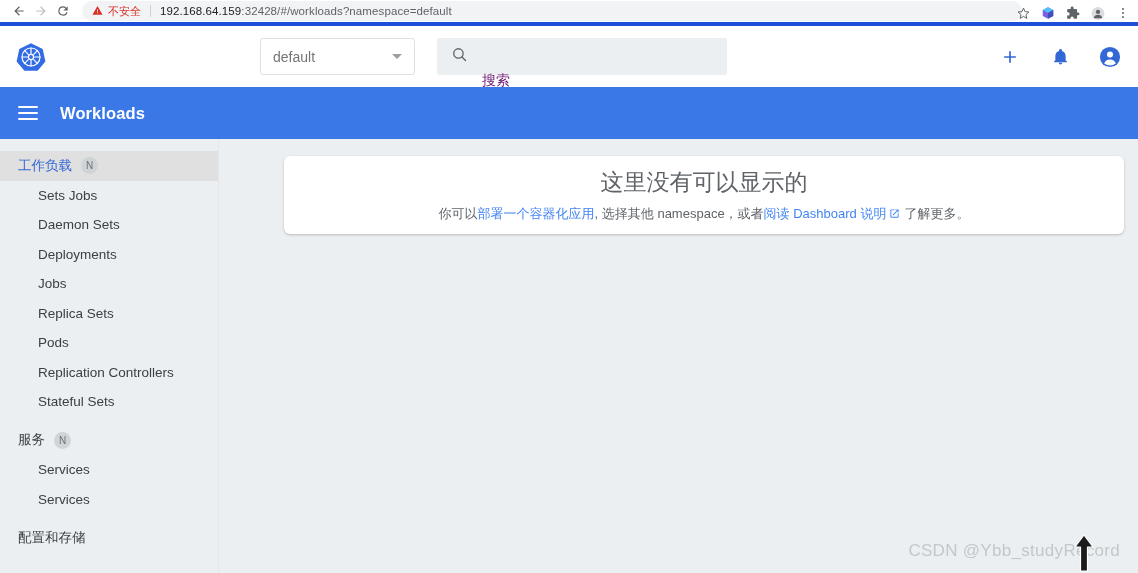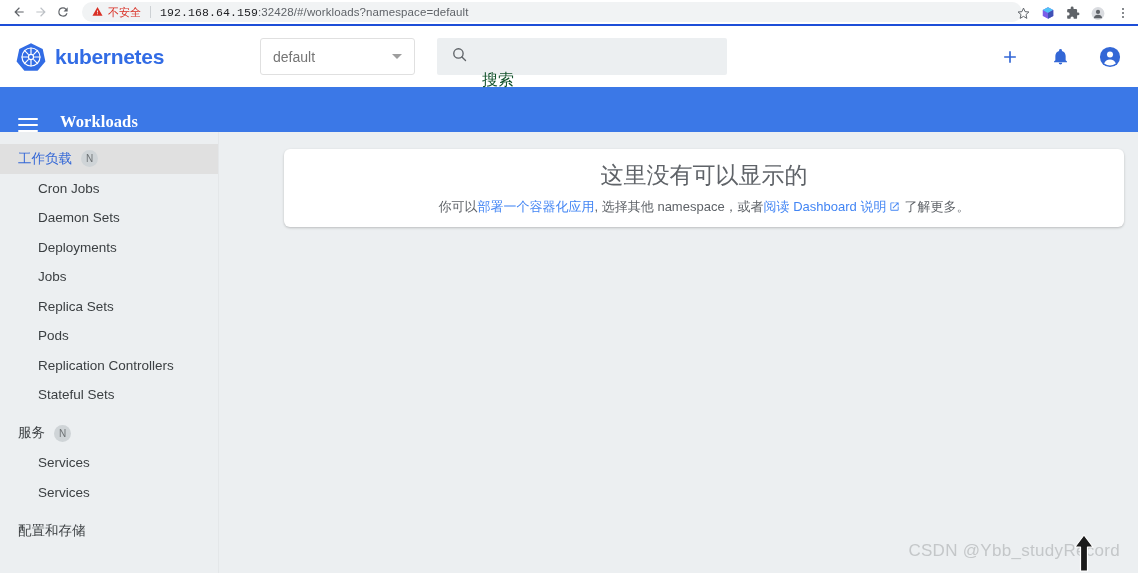--- a/index.html
+++ b/index.html
@@ -8,42 +8,42 @@
     font-family: "Liberation Sans", "DejaVu Sans", sans-serif;
     background: #eceff1;
     overflow: hidden;
   }
   
   .browser-bar {
     height: 26px; width: 100%;
     background: #ffffff;
     display: flex; align-items: center;
     padding: 0 8px;
-    border-bottom: 2px solid #1d4ed8;
+    border-bottom: 4px solid #1d4ed8;
     position: relative;
   }
   .nav-btn {
     width: 22px; height: 22px;
     display: flex; align-items: center; justify-content: center;
     color: #5f6368; font-size: 13px; line-height: 1;
     border-radius: 50%; flex: none;
   }
   .nav-btn.disabled { color: #bdc1c6; }
   .omnibox {
     flex: 1; height: 20px; margin-left: 8px; margin-right: 8px;
     background: #f1f3f4; border-radius: 10px;
     display: flex; align-items: center;
     padding: 0 10px; gap: 5px;
     max-width: 940px;
   }
   .warn-icon { color: #d93025; font-size: 9px; line-height: 1; }
   .warn-text { color: #d93025; font-size: 11px; white-space: nowrap; }
   .omni-div { width: 1px; height: 12px; background: #cdd1d4; margin: 0 4px; }
   .url { font-size: 11.5px; color: #5f6368; white-space: nowrap; letter-spacing: 0.1px; }
-  .url .host { color: #202124; font-family: Liberation Mono, monospace; }
+  .url .host { color: #202124; }
   .chrome-icons {
     display: flex; align-items: center; gap: 11px;
     position: absolute; right: 8px; top: 0; height: 26px;
   }
   .ci { width: 14px; height: 14px; display: flex; align-items: center; justify-content: center; color: #5f6368; }
   .dots { display: flex; flex-direction: column; gap: 1.5px; align-items: center; }
   .dots i { width: 2.5px; height: 2.5px; border-radius: 50%; background: #5f6368; display: block; }
 
   
   .k8s-header {
@@ -72,32 +72,32 @@
     border-left: 5px solid transparent; border-right: 5px solid transparent;
     border-top: 5px solid #9e9e9e;
   }
   .search-box {
     margin-left: 22px;
     width: 290px; height: 37px;
     background: #eceff1; border-radius: 2px;
     display: flex; align-items: center; gap: 14px;
     padding: 0 14px;
   }
-  .search-ph { font-size: 16px; color: #14532d; margin-top: 48px; }
+  .search-ph { font-size: 14px; color: #701a75; margin-top: 48px; }
   .header-actions {
     position: absolute; right: 16px; top: 0; height: 61px;
     display: flex; align-items: center; gap: 26px;
   }
   .ha { width: 24px; height: 24px; display: flex; align-items: center; justify-content: center; color: #3367d6; }
 
   
   .blue-bar {
-    height: 45px; background: #3b78e7;
-    display: flex; align-items: flex-end;
-    padding-left: 18px; gap: 22px; font-family: Liberation Serif, serif;
+    height: 52px; background: #3b78e7;
+    display: flex; align-items: center;
+    padding-left: 18px; gap: 22px;
   }
   .hamburger { display: flex; flex-direction: column; gap: 4px; width: 20px; }
   .hamburger i { display: block; height: 2px; background: #fff; border-radius: 1px; }
   .bar-title { color: #fff; font-size: 16.5px; font-weight: 700; letter-spacing: 0.1px; }
 
   
   .shell { display: flex; height: 442px; gap: 36px; }
   .sidebar {
     width: 219px; background: #eceff1; flex: none;
     padding-top: 12px;
@@ -227,21 +227,20 @@
               <line x1="62" y1="50" x2="80" y2="50"></line>
               <line x1="28" y1="28" x2="41" y2="41"></line>
               <line x1="59" y1="59" x2="72" y2="72"></line>
               <line x1="72" y1="28" x2="59" y2="41"></line>
               <line x1="41" y1="59" x2="28" y2="72"></line>
             </g>
             <circle cx="50" cy="50" r="30" fill="none" stroke="#fff" stroke-width="4"></circle>
           </g>
         </svg>
       </span>
-      <span class="brand-name">kubernetes</span>
     </div>
 
     <div class="ns-select">
       <span class="ns-value">default</span>
       <span class="caret-down"></span>
     </div>
 
     <div class="search-box">
       <span>
         <svg width="17" height="17" viewBox="0 0 24 24">
@@ -282,21 +281,21 @@
     <span class="bar-title">Workloads</span>
   </div>
 
   <div class="shell">
     <div class="sidebar">
 
       <div class="nav-section-head active">
         <span class="sec-label">工作负载</span>
         <span class="n-badge">N</span>
       </div>
-      <div class="nav-item">Cron Jobs</div>
+      <div class="nav-item">Sets Jobs</div>
       <div class="nav-item">Daemon Sets</div>
       <div class="nav-item">Deployments</div>
       <div class="nav-item">Jobs</div>
       <div class="nav-item">Replica Sets</div>
       <div class="nav-item">Pods</div>
       <div class="nav-item">Replication Controllers</div>
       <div class="nav-item">Stateful Sets</div>
 
       <div class="nav-spacer"></div>
 

